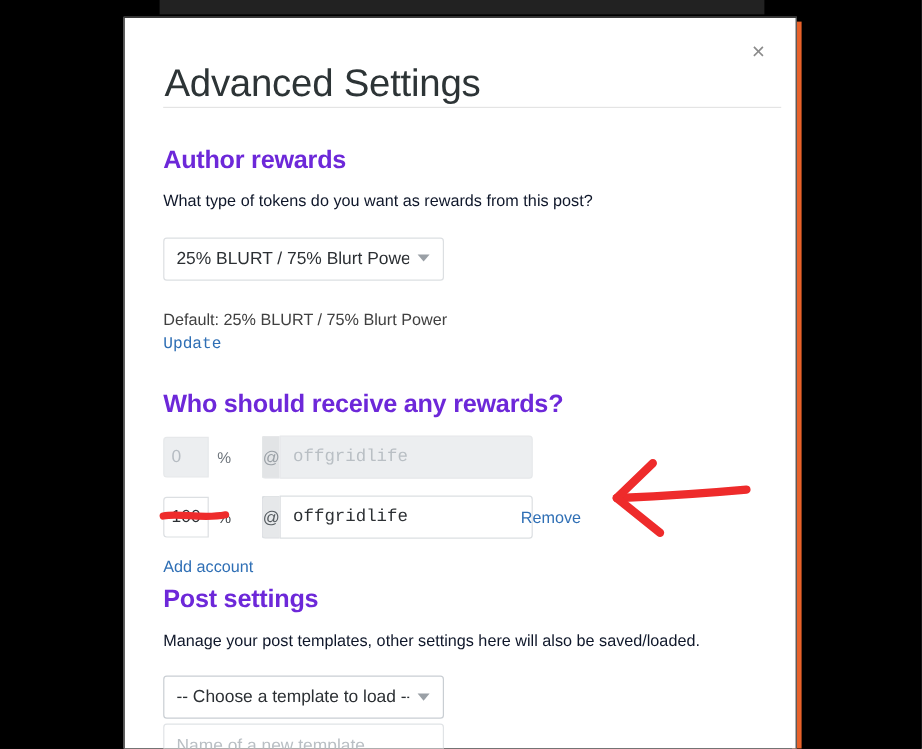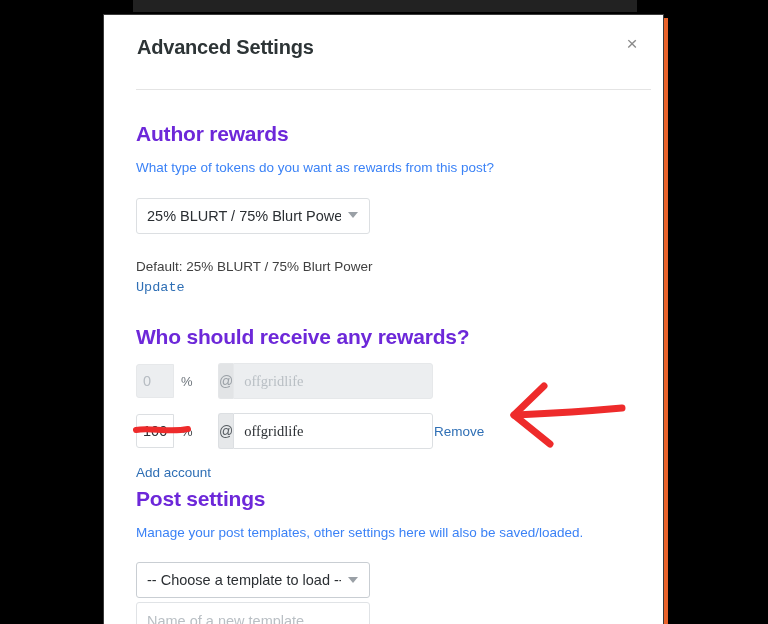--- a/index.html
+++ b/index.html
@@ -55,23 +55,23 @@
   }
 
   .modal-header {
     position: relative;
     height: 74px;
   }
 
   .modal-title {
     position: absolute;
     left: 33px;
-    top: 21px;
-    font-size: 20px;
-    font-weight: 700;
+    top: 36px;
+    font-size: 32px;
+    font-weight: 400;
     color: #2d3436;
     letter-spacing: -0.2px;
   }
 
   .close-btn {
     position: absolute;
     right: 17px;
     top: 15px;
     width: 28px;
     height: 28px;
@@ -109,21 +109,21 @@
     margin: 0;
     font-size: 21px;
     font-weight: 700;
     color: #6d28d9;
     letter-spacing: -0.2px;
   }
 
   .section-desc {
     margin: 0;
     font-size: 13.5px;
-    color: #3b82f6;
+    color: #0f172a;
     line-height: 1.5;
   }
 
   
   .author-rewards-section { padding-top: 32px; }
   .author-rewards-section .section-desc { margin-top: 12px; }
 
   select.styled-select {
     -webkit-appearance: none;
     -moz-appearance: none;
@@ -232,21 +232,21 @@
 
   .acct-input {
     flex: 1;
     padding: 4px 10px;
     font-size: 14.5px;
     color: #2b2f33;
     background: #ffffff;
     border: 1px solid #dcdfe2;
     border-radius: 0 3px 3px 0;
     box-sizing: border-box;
-    font-family: Liberation Serif, serif;
+    font-family: Liberation Mono, monospace;
   }
   .acct-input.disabled {
     background: #eceef0;
     border-color: #e6e8ea;
     color: #b6bcc2;
   }
   .acct-input::placeholder { color: #b9bfc4; }
 
   .remove-link { margin-left: 26px; }
   .add-account-link { margin-top: 16px; text-align: right; }

